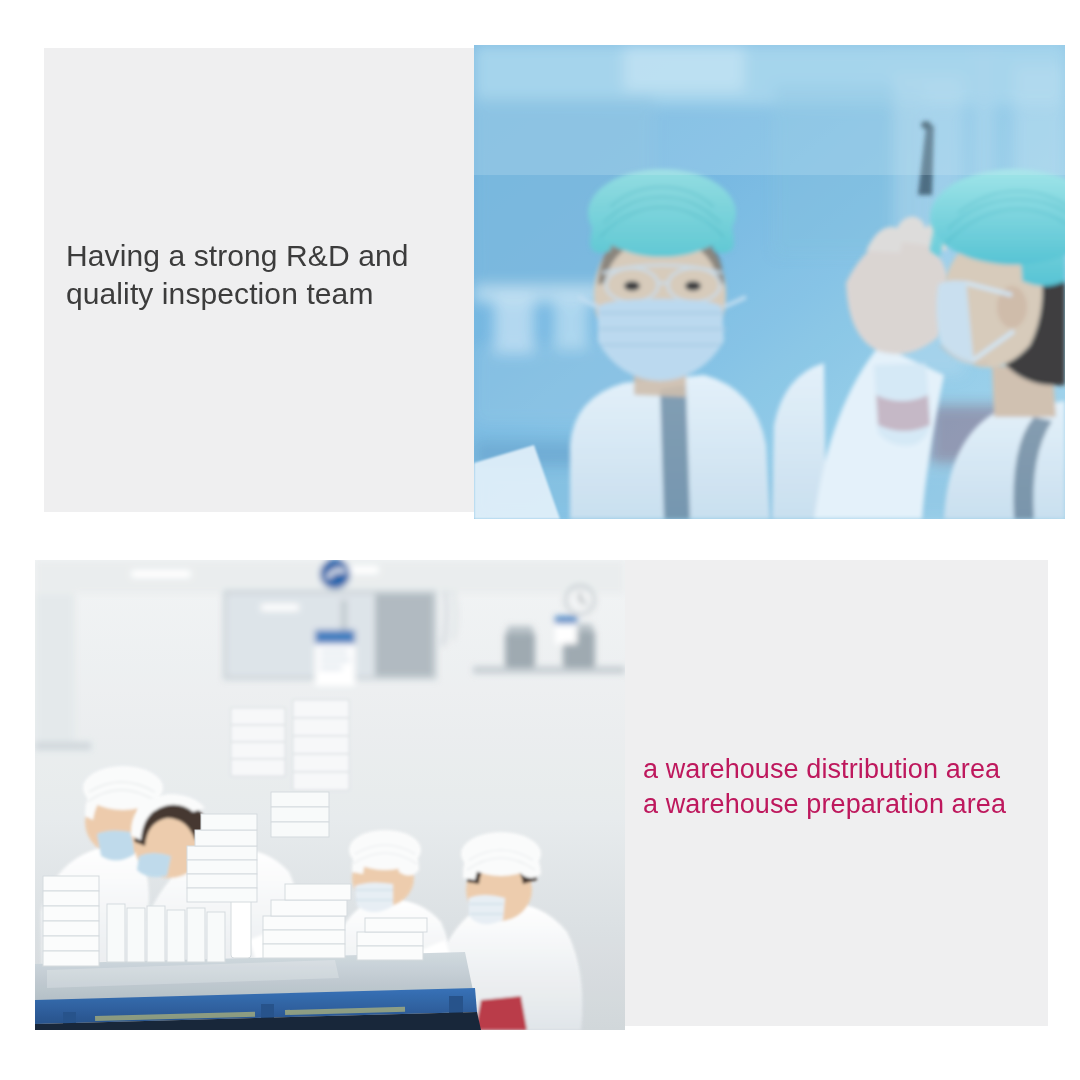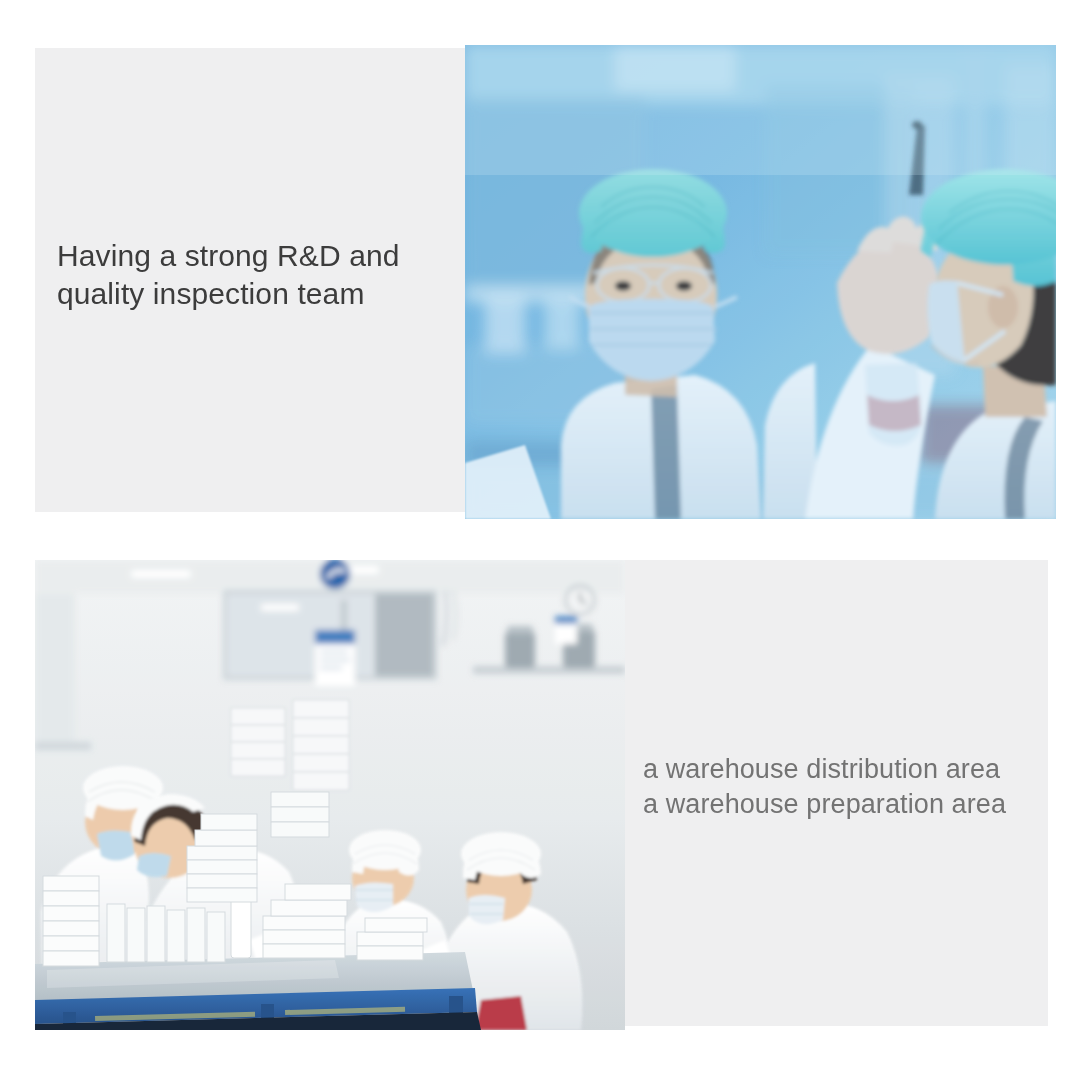--- a/index.html
+++ b/index.html
@@ -18,21 +18,21 @@
   .canvas {
     position: relative;
     width: 1080px;
     height: 1080px;
     background: #ffffff;
   }
 
   
   .section-top {
     position: absolute;
-    left: 35px;
+    left: 44px;
     top: 45px;
     width: 892px;
     height: 474px;
   }
   .caption-panel-top {
     position: absolute;
     left: 0;
     top: 3px;
     width: 430px;
     height: 464px;
@@ -78,21 +78,21 @@
     background: #efeff0;
   }
   .caption-text-bottom {
     position: absolute;
     left: 608px;
     top: 192px;
     width: 420px;
     font-size: 27px;
     line-height: 35px;
     font-weight: 300;
-    color: #737373;
+    color: #be185d;
     letter-spacing: 0.1px;
     white-space: pre-line;
   }
   .photo-bottom {
     position: absolute;
     left: 0;
     top: 0;
     width: 590px;
     height: 470px;
     overflow: hidden;

